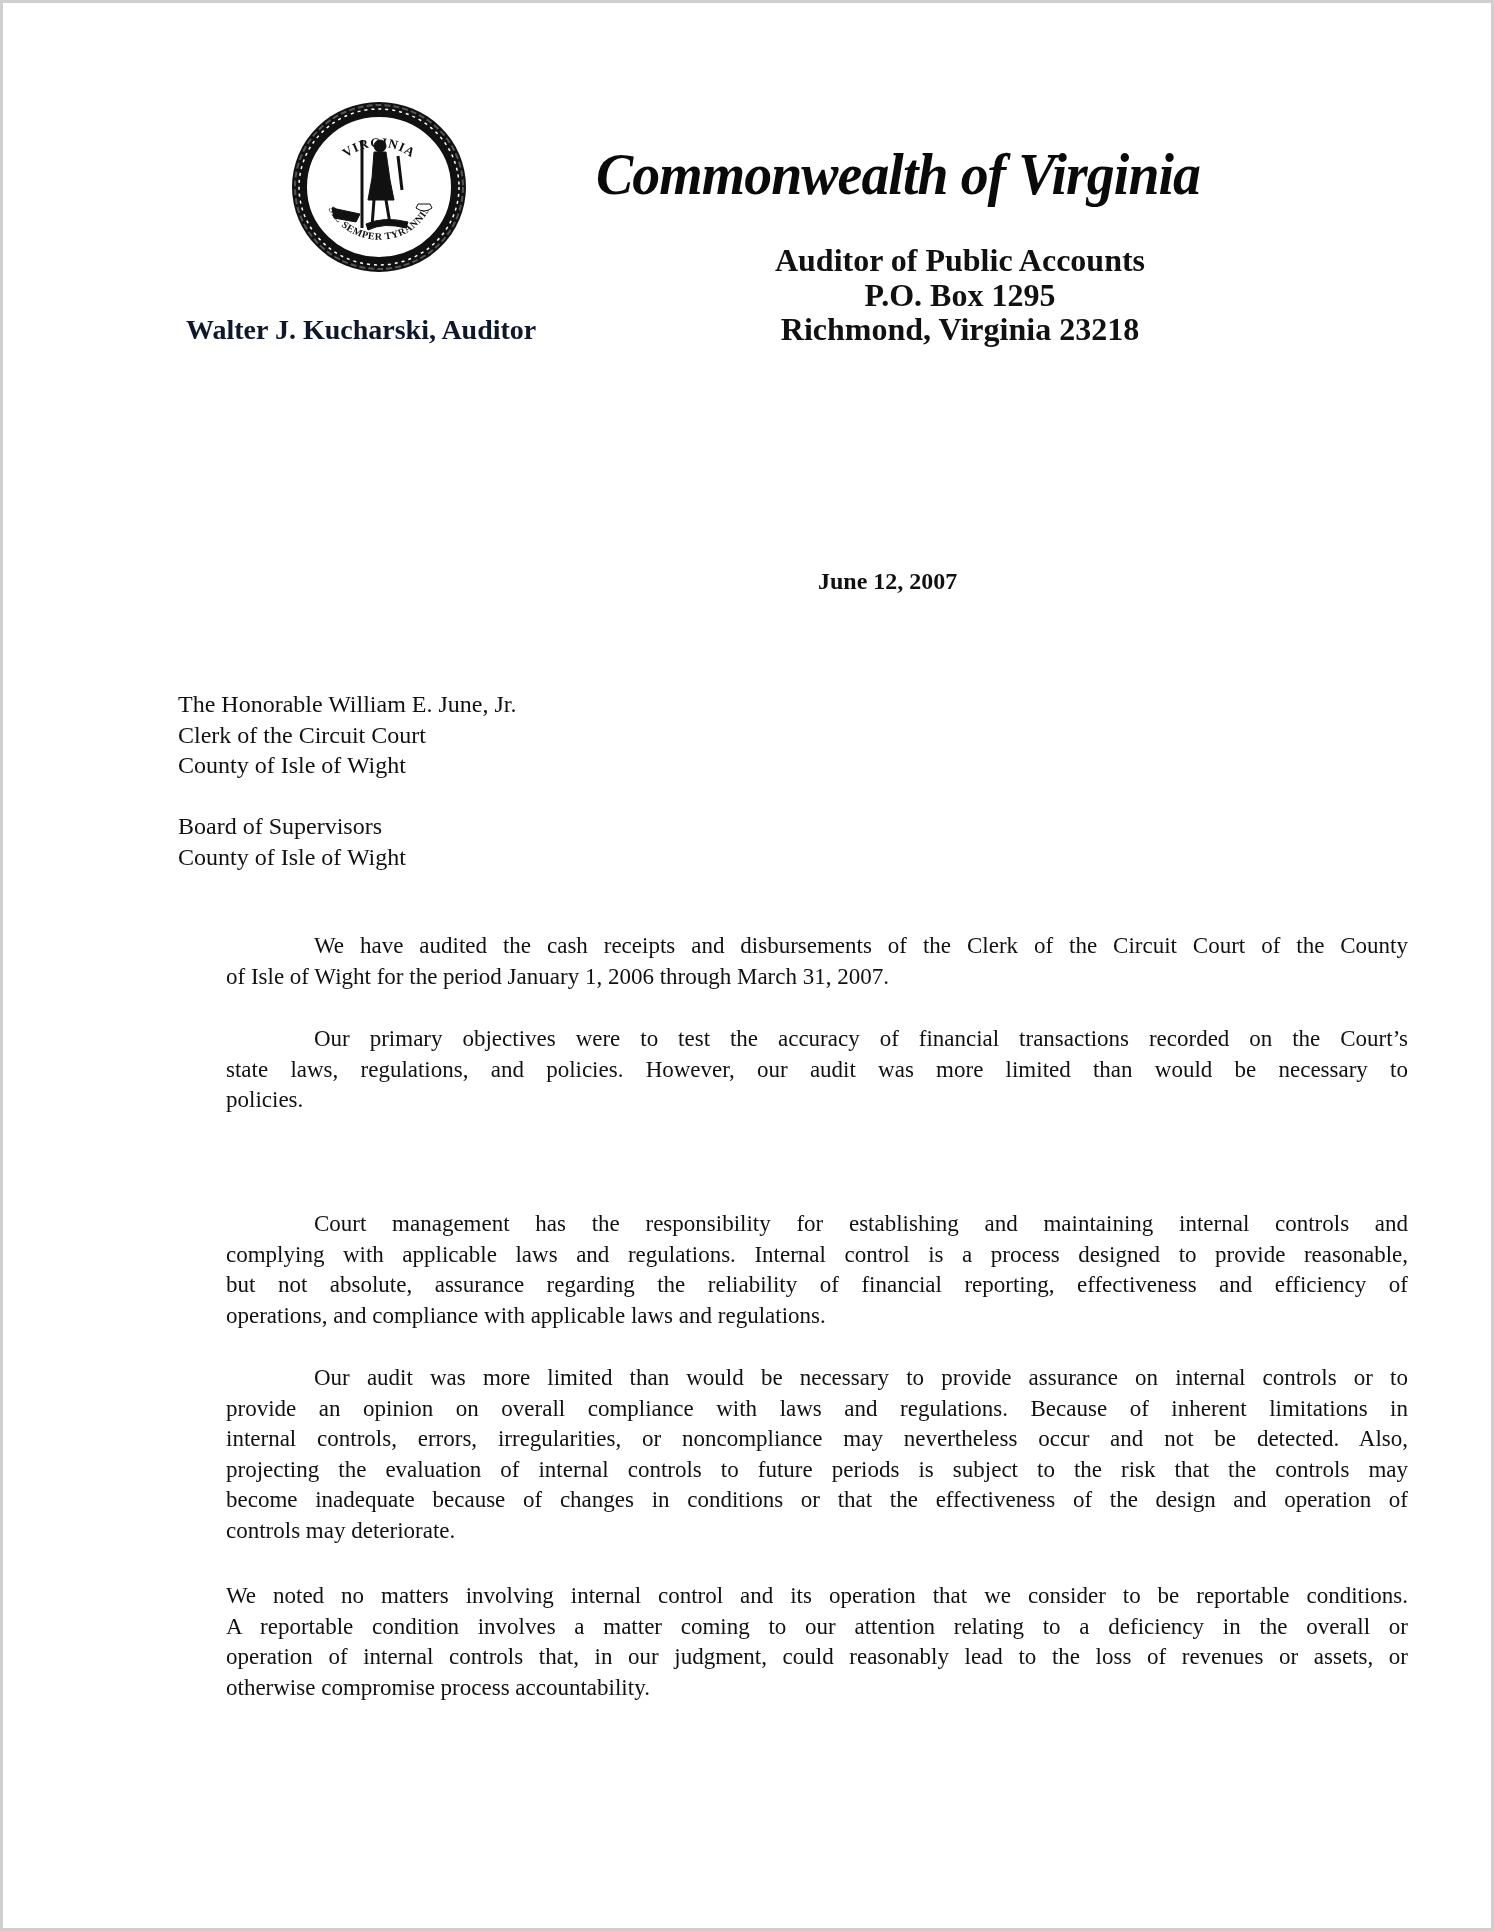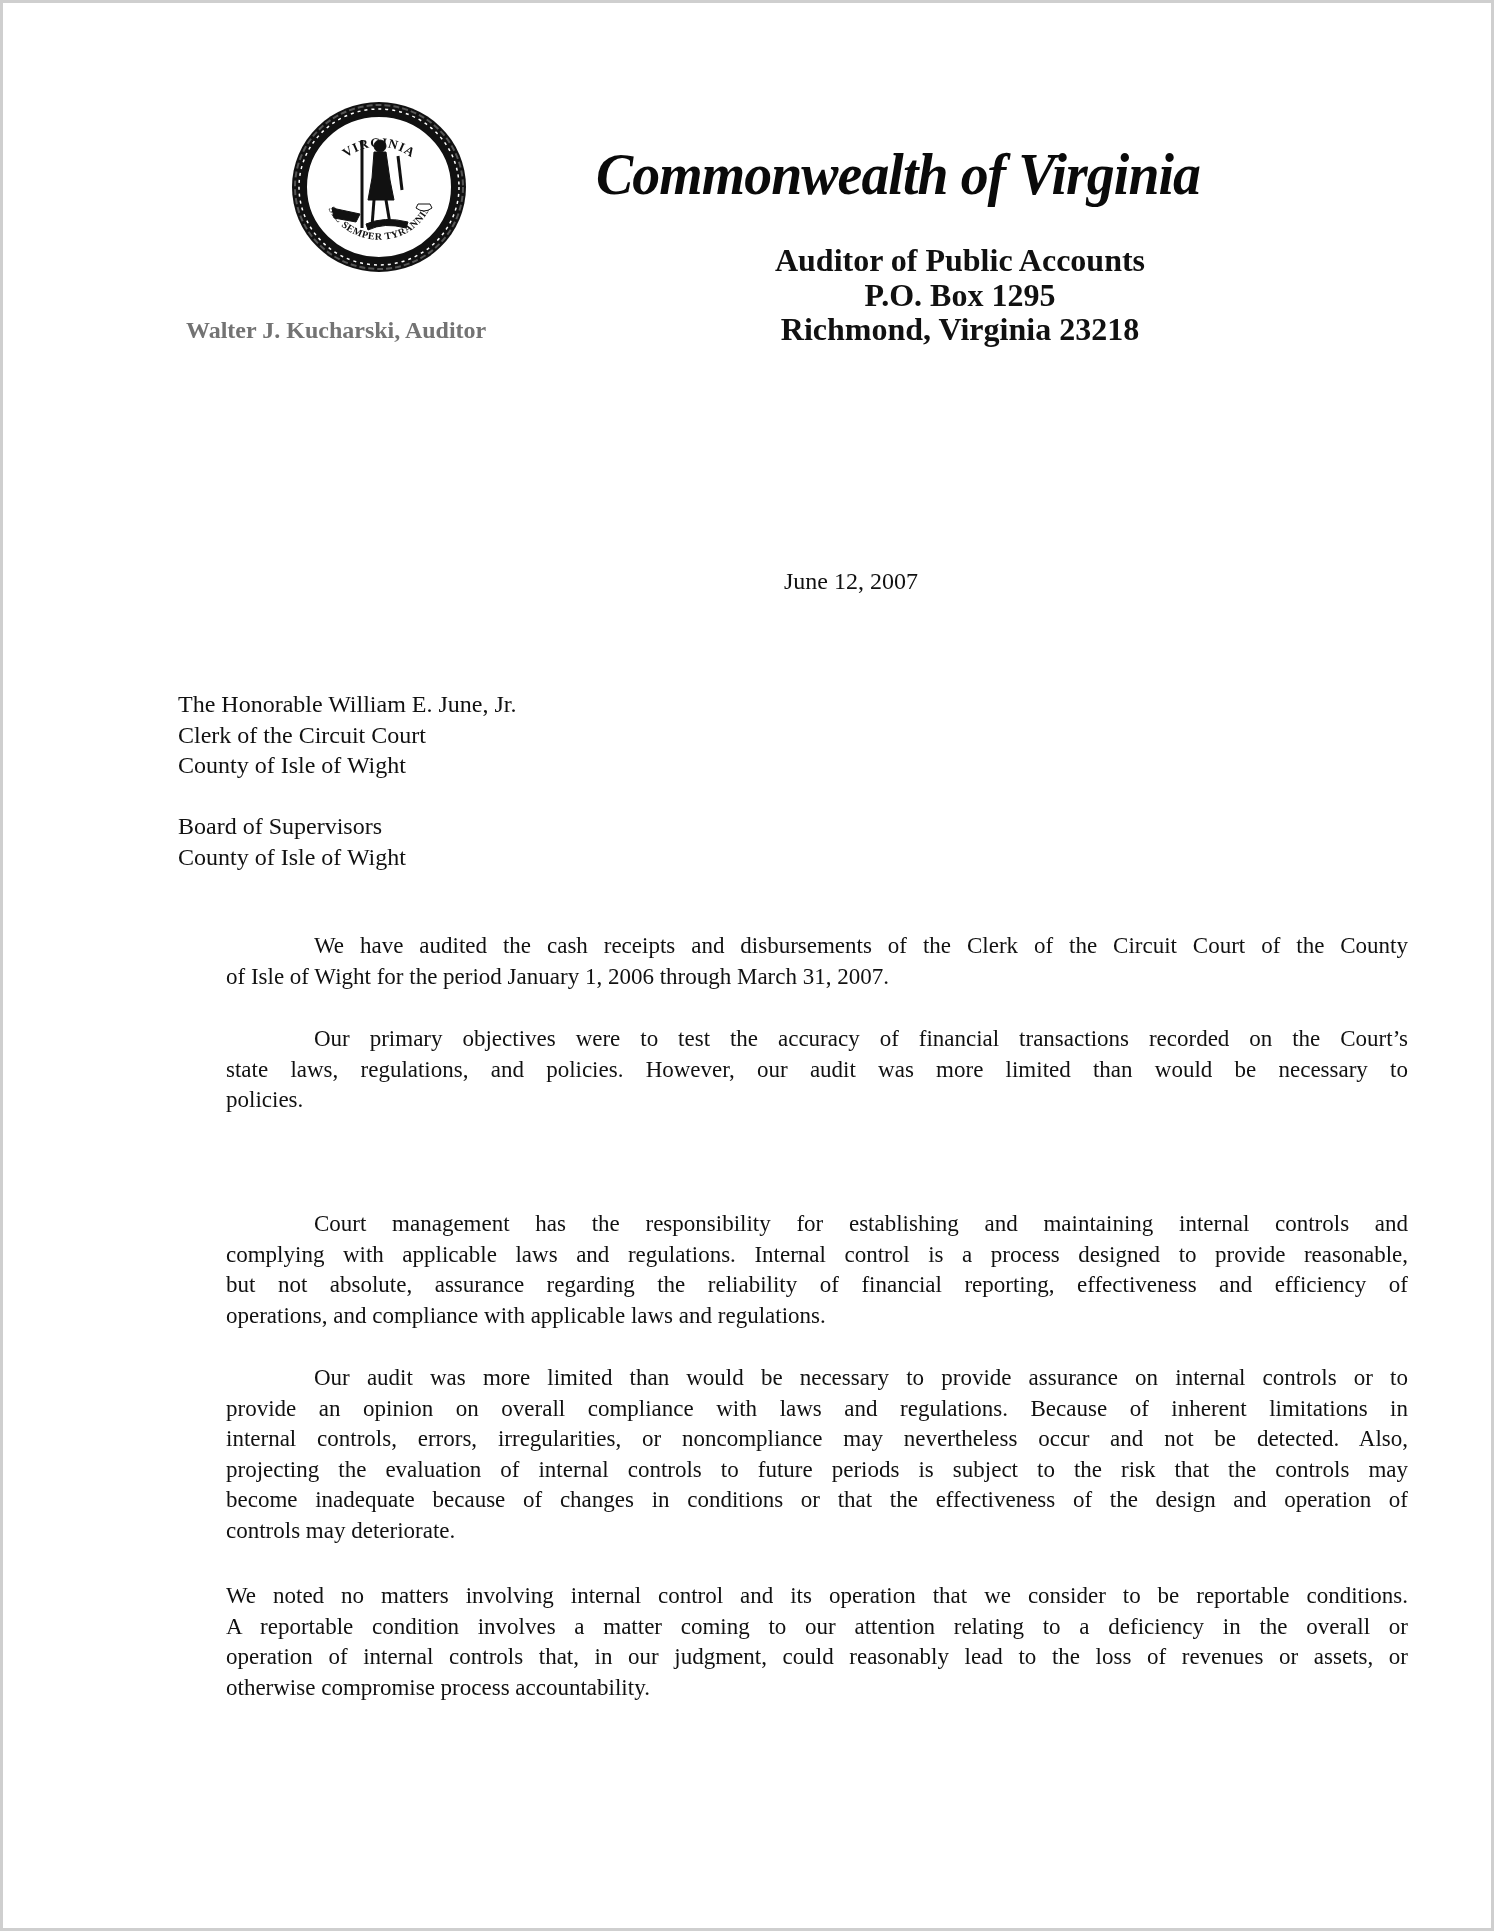--- a/index.html
+++ b/index.html
@@ -26,26 +26,26 @@
     font-style: italic;
   }
   .office {
     position: absolute; left: 740px; top: 243px; width: 440px;
     text-align: center; font-weight: bold; font-size: 32px; line-height: 34.5px;
     color: #111111;
   }
   .office div { white-space: nowrap; }
   .auditor {
     position: absolute; left: 186px; top: 313px;
-    font-weight: bold; font-size: 24px; line-height: 34px; white-space: nowrap;
-    color: #737373;
+    font-weight: bold; font-size: 28px; line-height: 34px; white-space: nowrap;
+    color: #0f172a;
   }
   .date {
-    position: absolute; left: 784px; top: 566px;
-    font-size: 24px; line-height: 30px; white-space: nowrap;
+    position: absolute; left: 818px; top: 566px;
+    font-size: 24px; line-height: 30px; white-space: nowrap; font-weight: bold;
   }
   .recipients { position: absolute; left: 178px; top: 689px; font-size: 24px; line-height: 30.6px; }
   .recipients .gap { height: 30.6px; }
   .recipients div { white-space: nowrap; }
   .body { position: absolute; left: 178px; width: 1182px; font-size: 23px; line-height: 30.6px; margin-left: 48px; }
   .line { display: block; text-align: justify; text-align-last: justify; white-space: nowrap; height: 30.6px; }
   .line.indent { padding-left: 88px; }
   .line span { white-space: normal; }
   .jl { display: block; width: 100%; text-align: justify; text-align-last: justify; }
   .jl.last { text-align-last: left; }

